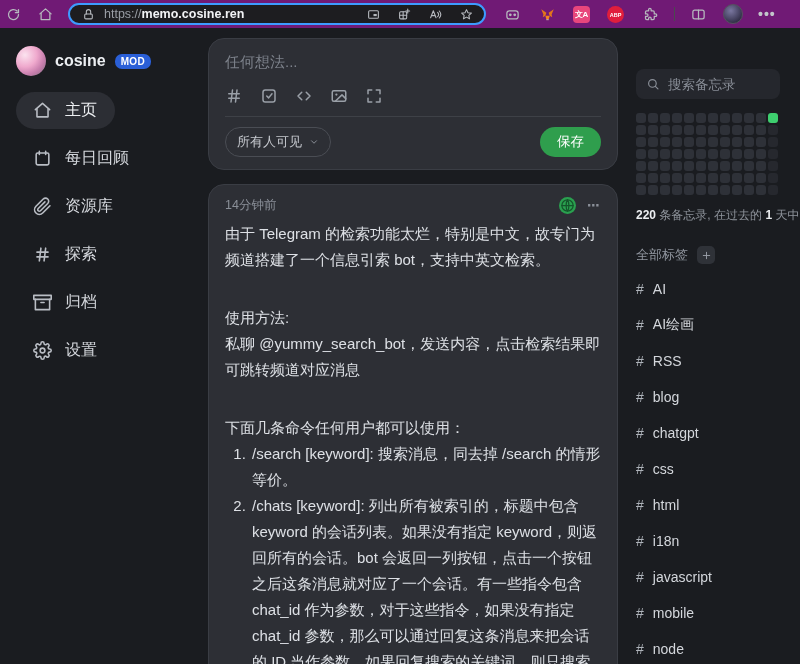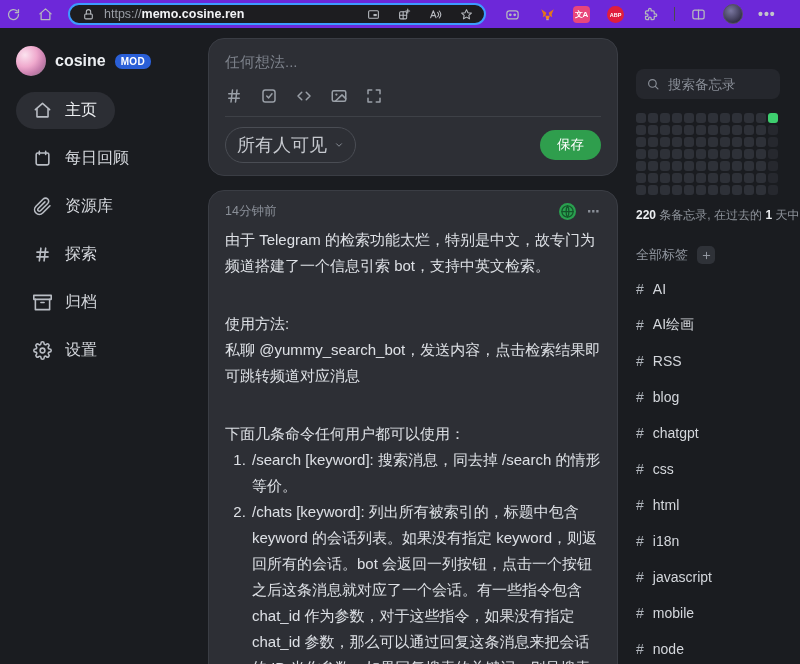--- a/index.html
+++ b/index.html
@@ -1,20 +1,20 @@
 <!DOCTYPE html>
 <html><head>
 <meta charset="utf-8">
 <style>
   * { margin:0; padding:0; box-sizing:border-box; }
   html,body { width:800px; height:664px; overflow:hidden; background:#1a1c20;
     font-family:"Liberation Sans","DejaVu Sans",sans-serif; }
 
   
-  .topbar { height:28px; background:#6d28d9; display:flex; align-items:center;
+  .topbar { height:28px; background:#701a75; display:flex; align-items:center;
     padding:0 8px 0 4px; gap:0; }
   .tb-icon { width:18px; height:18px; color:#b6b9be; display:flex; align-items:center;
     justify-content:center; flex:none; }
   .tb-icon svg { width:15px; height:15px; }
   .url-pill { height:22px; margin-left:14px; width:418px; background:#1d1d20;
     border:2px solid #3d9bff; border-radius:12px; display:flex; align-items:center;
     padding:0 9px; gap:7px; flex:none; }
   .url-pill .tb-icon svg { width:13px; height:13px; }
   .url-text { font-size:12.5px; color:#9a9ea5; white-space:nowrap; flex:1; }
   .url-text b { color:#f2f3f5; font-weight:700; }
@@ -52,21 +52,21 @@
   .main { padding:10px 18px 0 0; overflow:hidden; }
   .card { background:#2d2f35; border:1px solid #3a3d44; border-radius:16px; }
   .editor { padding:14px 16px 12px; }
   .editor-placeholder { font-size:15px; color:#7d828b; margin-bottom:15px; }
   .editor-toolbar { display:flex; gap:17px; margin-bottom:11px; }
   .tb-tool { width:18px; height:18px; color:#9aa0a8; cursor:pointer; }
   .tb-tool svg { width:18px; height:18px; }
   .editor-divider { border-top:1px solid #3e4147; margin-bottom:10px; }
   .editor-footer { display:flex; align-items:center; justify-content:space-between; }
   .visibility-pill { display:flex; align-items:center; gap:7px; border:1px solid #4a4d54;
-    border-radius:999px; padding:5px 11px; font-size:18px; color:#c6c9cf; cursor:pointer; }
+    border-radius:999px; padding:5px 11px; font-size:13px; color:#c6c9cf; cursor:pointer; }
   .visibility-pill svg { width:10px; height:10px; color:#9aa0a8; }
   .save-btn { background:#2f9e4d; color:#fff; border:none; border-radius:999px;
     padding:6px 17px; font-size:13.5px; font-family:inherit; cursor:pointer; }
 
   .memo { margin-top:14px; padding:12px 16px 16px; }
   .memo-header { display:flex; align-items:center; justify-content:space-between; margin-bottom:7px; }
   .memo-time { font-size:12.5px; color:#8a8f98; }
   .memo-header-right { display:flex; align-items:center; gap:11px; }
   .globe { width:17px; height:17px; border-radius:50%; background:#2aa04f; display:flex;
     align-items:center; justify-content:center; }

